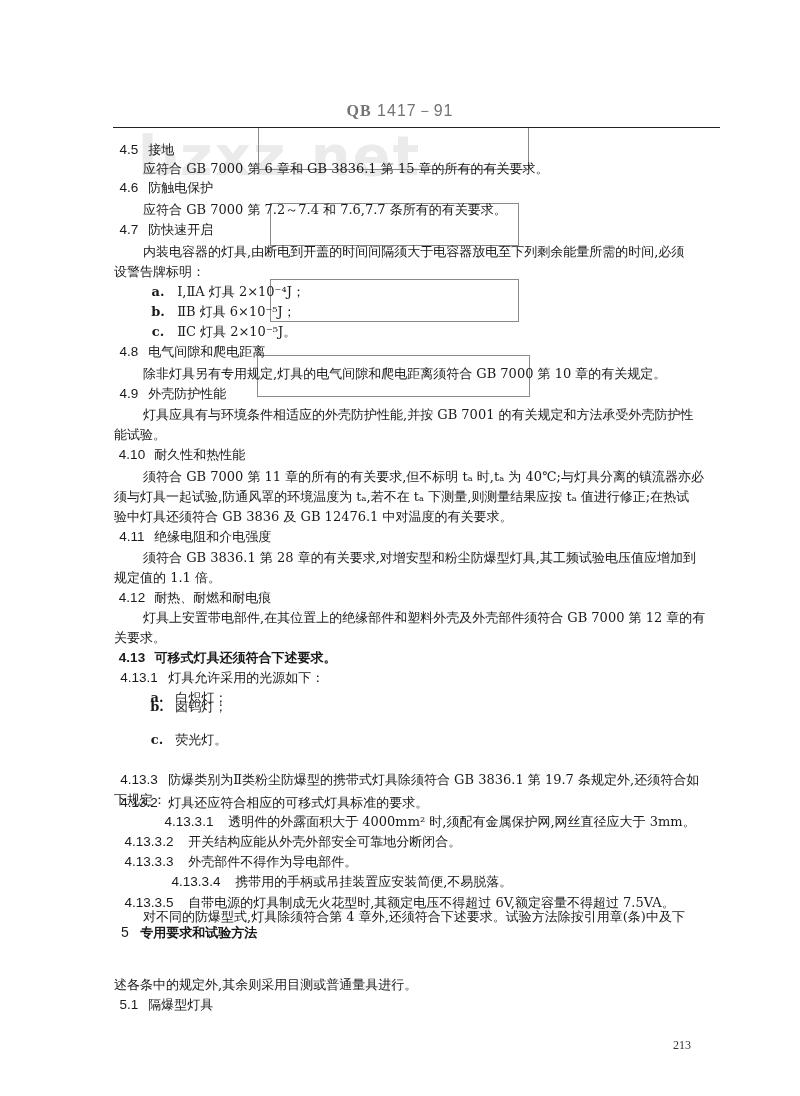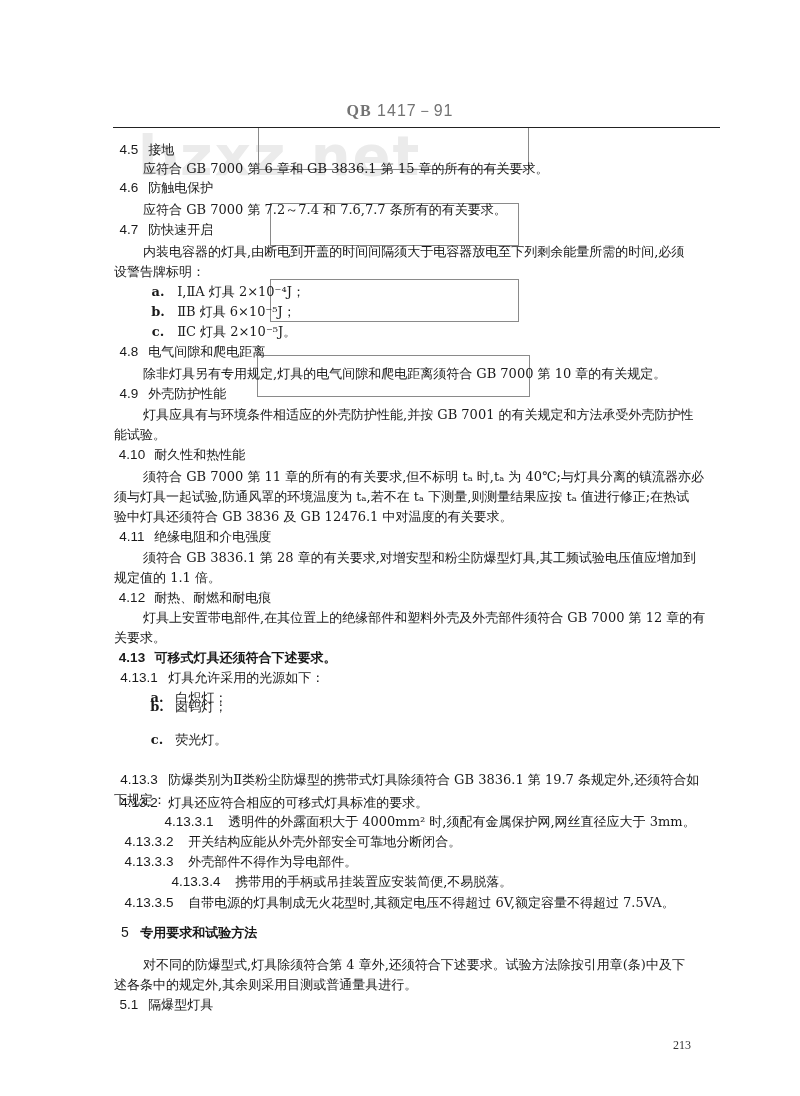--- a/index.html
+++ b/index.html
@@ -152,21 +152,21 @@
 </div>
 <div class="line" style="left:114px;top:894px;">
   <span class="num" style="width:70px;">4.13.3.5</span>
   <span>自带电源的灯具制成无火花型时,其额定电压不得超过 6V,额定容量不得超过 7.5VA。</span>
 </div>
 
 <div class="line" style="left:114px;top:923px;">
   <span class="h2num" style="display:inline-block;width:22px;">5</span>
   <span class="bold">专用要求和试验方法</span>
 </div>
-<div class="line" style="left:143px;top:956px;">对不同的防爆型式,灯具除须符合第 4 章外,还须符合下述要求。试验方法除按引用章(条)中及下</div>
+<div class="line" style="left:143px;top:908px;">对不同的防爆型式,灯具除须符合第 4 章外,还须符合下述要求。试验方法除按引用章(条)中及下</div>
 <div class="line" style="left:114px;top:976px;">述各条中的规定外,其余则采用目测或普通量具进行。</div>
 
 <div class="line" style="left:114px;top:996px;">
   <span class="num" style="width:30px;">5.1</span>
   <span>隔爆型灯具</span>
 </div>
 
 <div class="pageno">213</div>
 
 </body></html>

